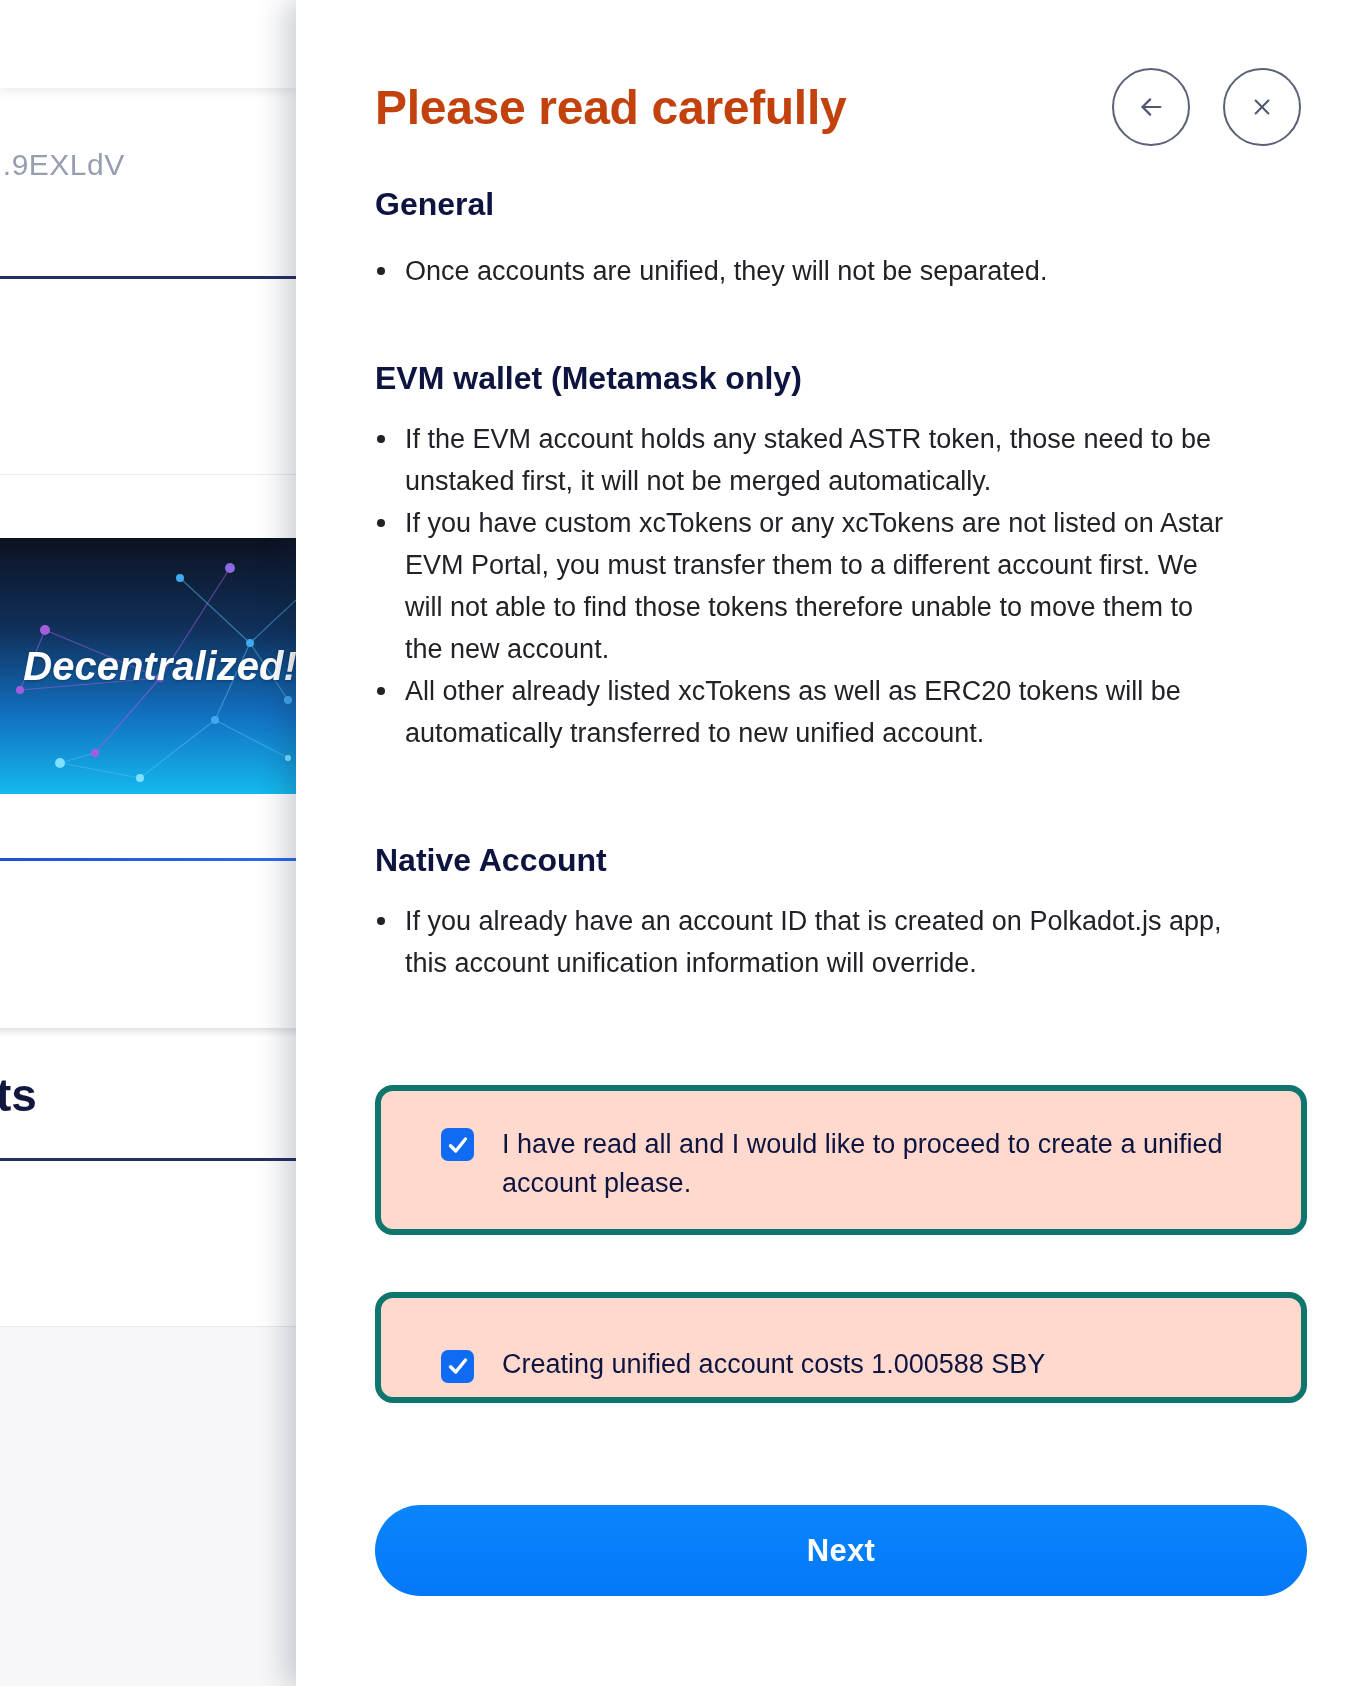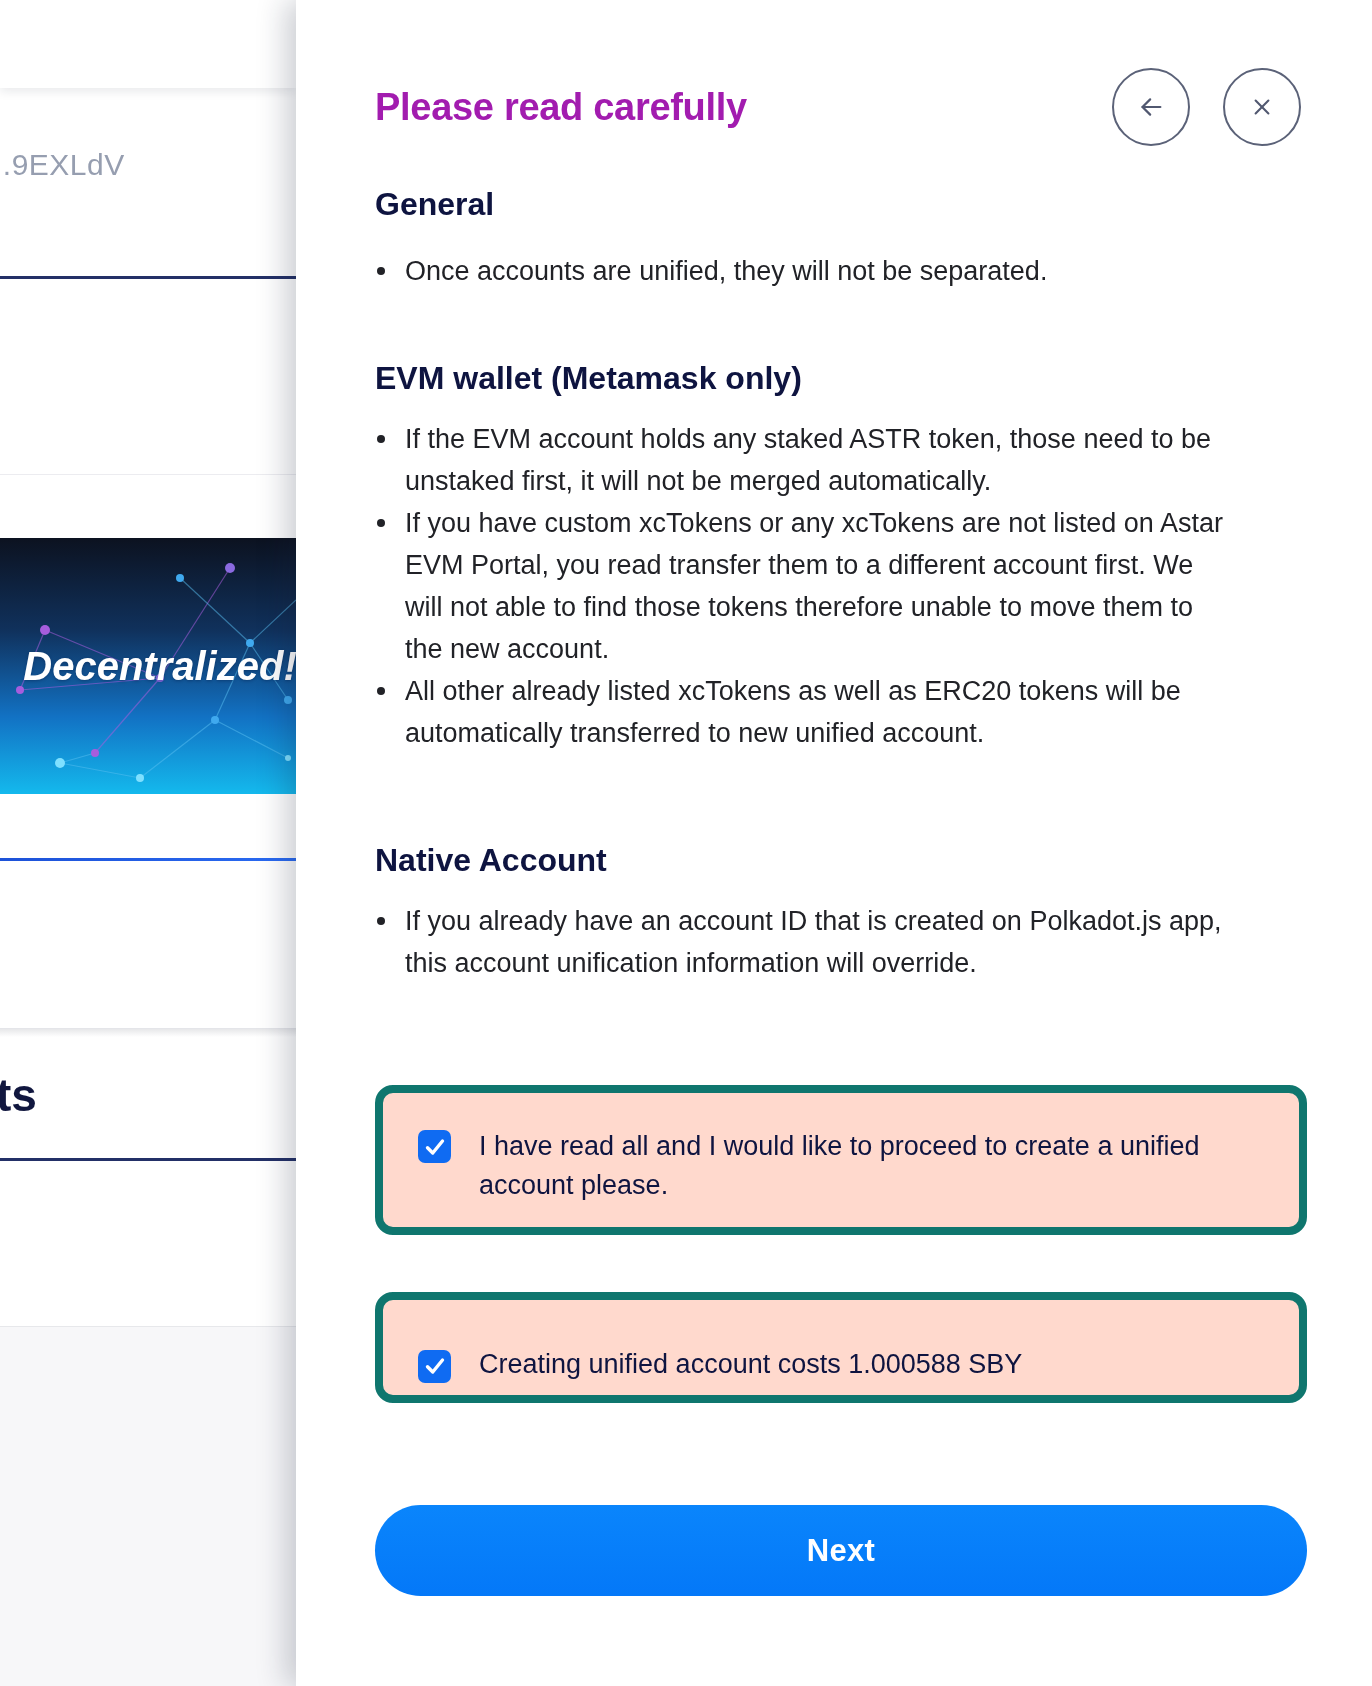--- a/index.html
+++ b/index.html
@@ -32,42 +32,42 @@
   .bg-divider-navy-2 { position:absolute; left:0; top:1158px; width:296px; height:3px; background:#233067; }
   .bg-footer-area { position:absolute; left:0; top:1326px; width:296px; height:360px; background:#f7f7f9;
                     border-top:1px solid #e7e8eb; }
 
   
   .drawer { position:absolute; left:296px; top:0; width:1076px; height:1686px; background:#ffffff;
             box-shadow:-10px 0 28px rgba(25,30,55,0.22); }
 
   .drawer-header { position:absolute; left:79px; top:68px; width:932px; height:78px;
                    display:flex; align-items:center; }
-  .drawer-title { font-size:38px; font-weight:bold; color:#a21caf; letter-spacing:-0.3px; }
+  .drawer-title { font-size:48px; font-weight:bold; color:#c2410c; letter-spacing:-0.3px; }
   .header-buttons { position:absolute; right:6px; top:0; display:flex; gap:33px; }
   .circle-btn { width:78px; height:78px; border-radius:50%; border:2px solid #5b6278; background:#ffffff;
                 display:flex; align-items:center; justify-content:center; cursor:pointer; color:#515870; }
 
   .section-heading { position:absolute; left:79px; width:932px; font-size:32px; font-weight:bold; color:#0e1440; }
   .h-general { top:186px; }
   .h-evm     { top:360px; }
   .h-native  { top:842px; }
 
   .bullet-list { position:absolute; left:79px; width:932px; list-style:none; }
   .ul-general { top:250px; }
   .ul-evm     { top:418px; }
   .ul-native  { top:900px; }
   .bullet-list li { position:relative; padding-left:30px; font-size:27px; line-height:42px; color:#212227; }
   .bullet-list li::before { content:""; position:absolute; left:2px; top:17px; width:8px; height:8px;
                             border-radius:50%; background:#212227; }
   .li-text { white-space:pre-line; }
   li.emphasis .li-text { color:#0e7af5; font-weight:bold; }
 
-  .consent-card { position:absolute; left:79px; width:932px; background:#ffd9cd; border:8px solid #0f766e;
-                  border-radius:18px; display:flex; align-items:flex-start; padding:0 35px; cursor:pointer; }
+  .consent-card { position:absolute; left:79px; width:932px; background:#ffd9cd; border:6px solid #0f766e;
+                  border-radius:18px; display:flex; align-items:flex-start; padding:0 60px; cursor:pointer; }
   .card-1 { top:1085px; height:150px; padding-top:34px; }
   .card-2 { top:1292px; height:111px; padding-top:34px;align-items:center; }
   .checkbox { flex:0 0 auto; width:33px; height:33px; border-radius:7px; background:#0f6bf2;
               display:flex; align-items:center; justify-content:center; margin-top:3px; cursor:pointer; }
   .cb-label { margin-left:28px; font-size:27px; line-height:39px; color:#0e1440; white-space:pre-line; }
 
   .next-btn { position:absolute; left:79px; top:1505px; width:932px; height:91px; border:none;
               border-radius:52px; background:linear-gradient(180deg,#0a85fc,#0478f8);
               color:#ffffff; font-size:31px; font-weight:bold; font-family:"Liberation Sans",sans-serif;
               display:flex; align-items:center; justify-content:center; cursor:pointer; letter-spacing:0.3px; }
@@ -160,21 +160,21 @@
     <h2 class="section-heading h-general">General</h2>
     <ul class="bullet-list ul-general">
       <li><span class="li-text">Once accounts are unified, they will not be separated.</span></li>
     </ul>
 
     <h2 class="section-heading h-evm">EVM wallet (Metamask only)</h2>
     <ul class="bullet-list ul-evm">
       <li><span class="li-text">If the EVM account holds any staked ASTR token, those need to be
 unstaked first, it will not be merged automatically.</span></li>
       <li><span class="li-text">If you have custom xcTokens or any xcTokens are not listed on Astar
-EVM Portal, you read transfer them to a different account first. We
+EVM Portal, you must transfer them to a different account first. We
 will not able to find those tokens therefore unable to move them to
 the new account.</span></li>
       <li><span class="li-text">All other already listed xcTokens as well as ERC20 tokens will be
 automatically transferred to new unified account.</span></li>
     </ul>
 
     <h2 class="section-heading h-native">Native Account</h2>
     <ul class="bullet-list ul-native">
       <li><span class="li-text">If you already have an account ID that is created on Polkadot.js app,
 this account unification information will override.</span></li>

